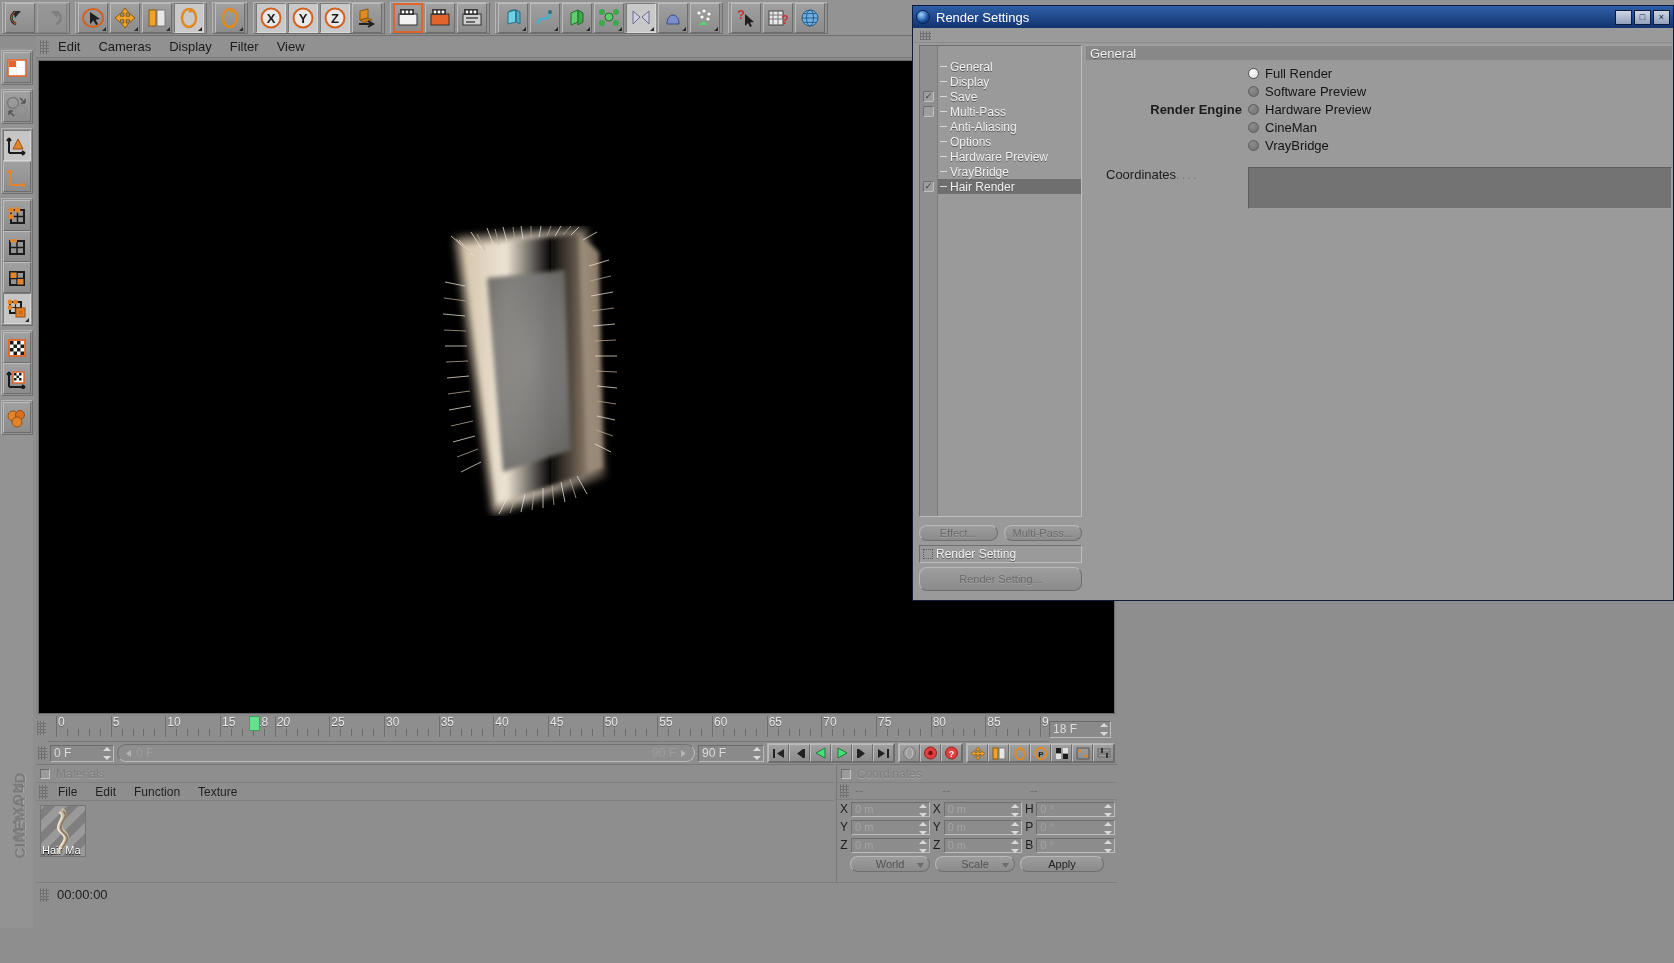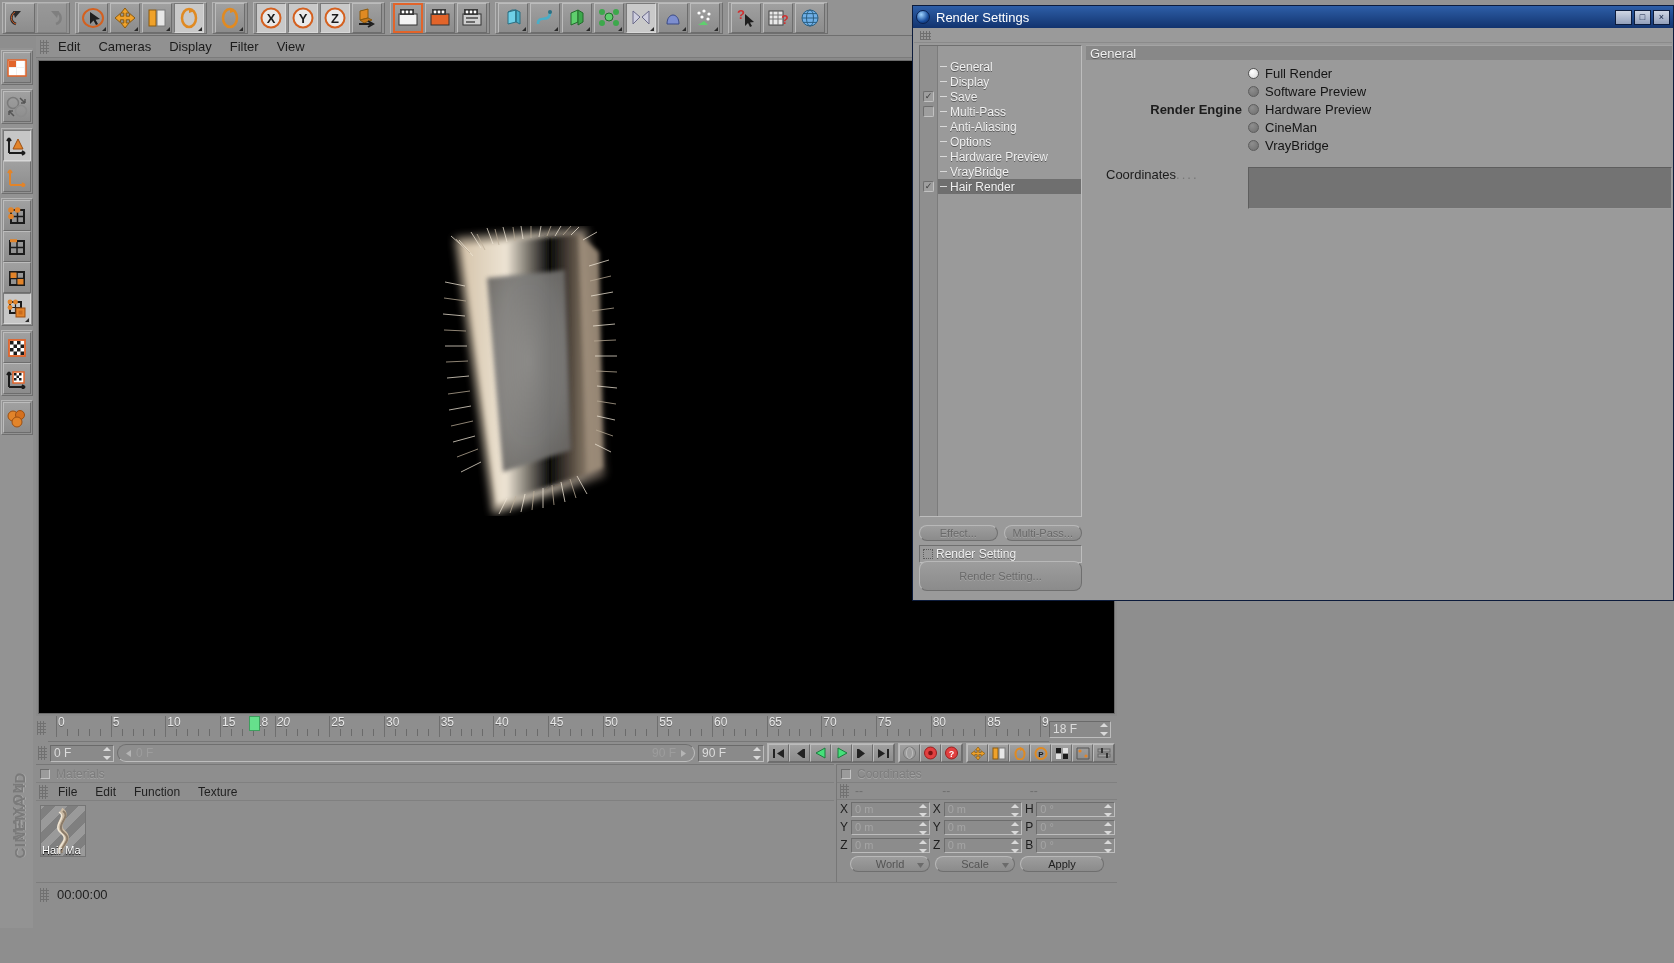--- a/index.html
+++ b/index.html
@@ -141,21 +141,21 @@
   .titem.sel{background:#6f6f6f;}
 
   .twobtn{position:absolute;left:0;right:0;bottom:54px;display:flex;gap:6px;}
   .rbtn2{flex:1;height:16px;border-radius:8px;background:linear-gradient(#9d9d9d,#8b8b8b);
          border:1px solid;border-color:#b8b8b8 #6f6f6f #6f6f6f #b8b8b8;font-size:11px;color:#6a6a6a;
          display:flex;align-items:center;justify-content:center;text-shadow:0 1px 0 #a5a5a5;}
   .rsrow{position:absolute;left:0;right:0;bottom:32px;height:18px;background:#9a9a9a;
          border:1px solid;border-color:#6f6f6f #bdbdbd #bdbdbd #6f6f6f;display:flex;align-items:center;gap:5px;padding-left:3px;}
   .rsrow .dot{width:10px;height:10px;border:1px dotted #5c5c5c;}
   .rsrow .tx{font-size:12px;color:#efefef;text-shadow:0 1px 0 #5a5a5a;}
-  .bigbtn{position:absolute;left:0;right:0;bottom:4px;height:30px;border-radius:8px;
+  .bigbtn{position:absolute;left:0;right:0;bottom:4px;height:24px;border-radius:8px;
           background:linear-gradient(#9d9d9d,#8b8b8b);border:1px solid;border-color:#b8b8b8 #6f6f6f #6f6f6f #b8b8b8;
           font-size:11px;color:#6a6a6a;display:flex;align-items:center;justify-content:center;text-shadow:0 1px 0 #a5a5a5;}
 
   .rightpane{position:absolute;left:172px;top:16px;right:0;bottom:0;background:#9a9a9a;}
   .secthdr{height:15px;background:#888;display:flex;align-items:center;padding-left:4px;
            font-size:13px;color:#efefef;text-shadow:0 1px 0 #5a5a5a;border-top:1px solid #a4a4a4;}
   .prow{display:flex;align-items:center;padding-top:6px;}
   .plabel{width:162px;text-align:right;padding-right:6px;font-size:13px;font-weight:bold;color:#1c1c1c;}
   .radios{display:flex;flex-direction:column;gap:3px;}
   .rad{display:flex;align-items:center;gap:6px;font-size:13px;color:#141414;}

